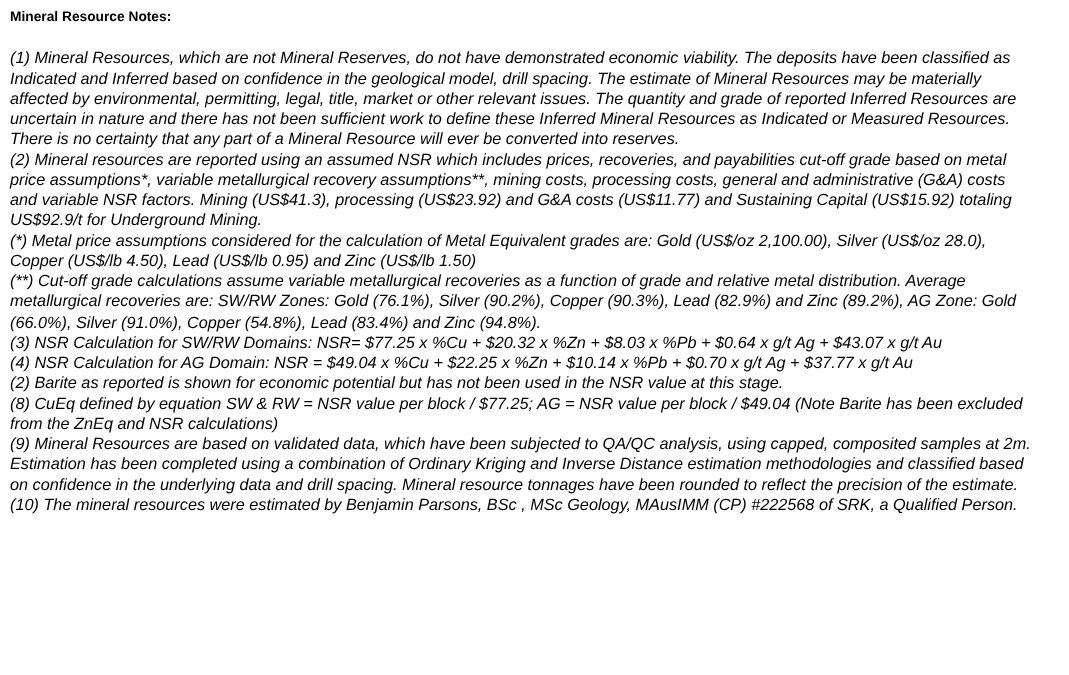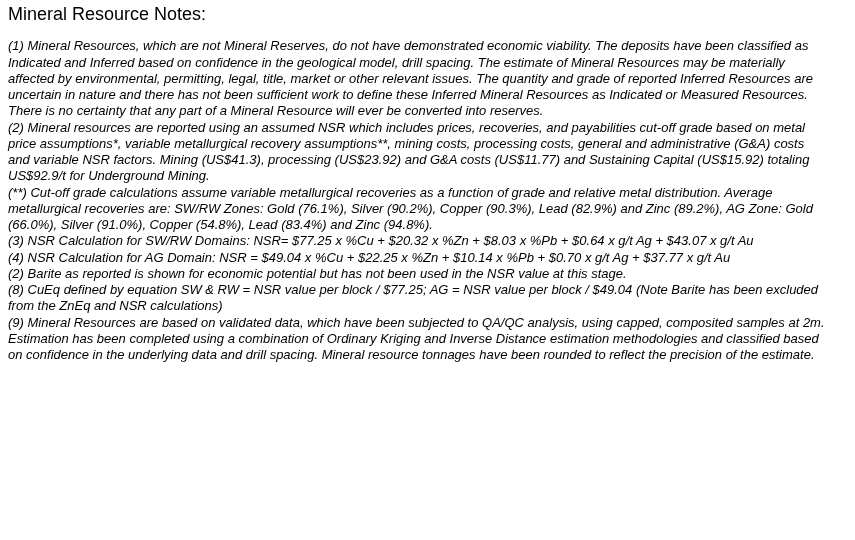--- a/index.html
+++ b/index.html
@@ -13,39 +13,41 @@
     box-sizing: border-box;
     padding: 6px 30px 0 8px;
     background: #ffffff;
     color: #000000;
     font-family: "Liberation Sans", "DejaVu Sans", sans-serif;
     font-size: 13px;
     line-height: 16.25px;
     overflow: hidden;
   }
   .doc-title {
-    font-weight: normal;
+    font-weight: bold;
     margin: 0 0 16px 0;
-    font-size: 18px;
+    font-size: 11px;
   }
   .note {
     margin: 0;
     padding: 0;
     white-space: pre-wrap;
     font-style: italic;
   }
 </style>
 </head>
 <body>
 
 <div class="doc">
   <div class="doc-title">Mineral Resource Notes:</div>
   <div>
     <p class="note">(1) Mineral Resources, which are not Mineral Reserves, do not have demonstrated economic viability. The deposits have been classified as Indicated and Inferred based on confidence in the geological model, drill spacing. The estimate of Mineral Resources may be materially affected by environmental, permitting, legal, title, market or other relevant issues. The quantity and grade of reported Inferred Resources are uncertain in nature and there has not been sufficient work to define these Inferred Mineral Resources as Indicated or Measured Resources. There is no certainty that any part of a Mineral Resource will ever be converted into reserves.</p>
     <p class="note">(2) Mineral resources are reported using an assumed NSR which includes prices, recoveries, and payabilities cut-off grade based on metal price assumptions*, variable metallurgical recovery assumptions**, mining costs, processing costs, general and administrative (G&amp;A) costs and variable NSR factors. Mining (US$41.3), processing (US$23.92) and G&amp;A costs (US$11.77) and Sustaining Capital (US$15.92) totaling US$92.9/t for Underground Mining.</p>
+    <p class="note">(*) Metal price assumptions considered for the calculation of Metal Equivalent grades are: Gold (US$/oz 2,100.00), Silver (US$/oz 28.0), Copper (US$/lb 4.50), Lead (US$/lb 0.95) and Zinc (US$/lb 1.50)</p>
     <p class="note">(**) Cut-off grade calculations assume variable metallurgical recoveries as a function of grade and relative metal distribution. Average metallurgical recoveries are: SW/RW Zones: Gold (76.1%), Silver (90.2%), Copper (90.3%), Lead (82.9%) and Zinc (89.2%), AG Zone: Gold (66.0%), Silver (91.0%), Copper (54.8%), Lead (83.4%) and Zinc (94.8%).</p>
     <p class="note">(3) NSR Calculation for SW/RW Domains: NSR= $77.25 x %Cu + $20.32 x %Zn + $8.03 x %Pb + $0.64 x g/t Ag + $43.07 x g/t Au</p>
     <p class="note">(4) NSR Calculation for AG Domain: NSR = $49.04 x %Cu + $22.25 x %Zn + $10.14 x %Pb + $0.70 x g/t Ag + $37.77 x g/t Au</p>
     <p class="note">(2) Barite as reported is shown for economic potential but has not been used in the NSR value at this stage.</p>
     <p class="note">(8) CuEq defined by equation SW &amp; RW = NSR value per block / $77.25; AG = NSR value per block / $49.04 (Note Barite has been excluded from the ZnEq and NSR calculations)</p>
     <p class="note">(9) Mineral Resources are based on validated data, which have been subjected to QA/QC analysis, using capped, composited samples at 2m. Estimation has been completed using a combination of Ordinary Kriging and Inverse Distance estimation methodologies and classified based on confidence in the underlying data and drill spacing. Mineral resource tonnages have been rounded to reflect the precision of the estimate.</p>
+    <p class="note">(10) The mineral resources were estimated by Benjamin Parsons, BSc , MSc Geology, MAusIMM (CP) #222568 of SRK, a Qualified Person.</p>
   </div>
 </div>
 
 </body></html>

